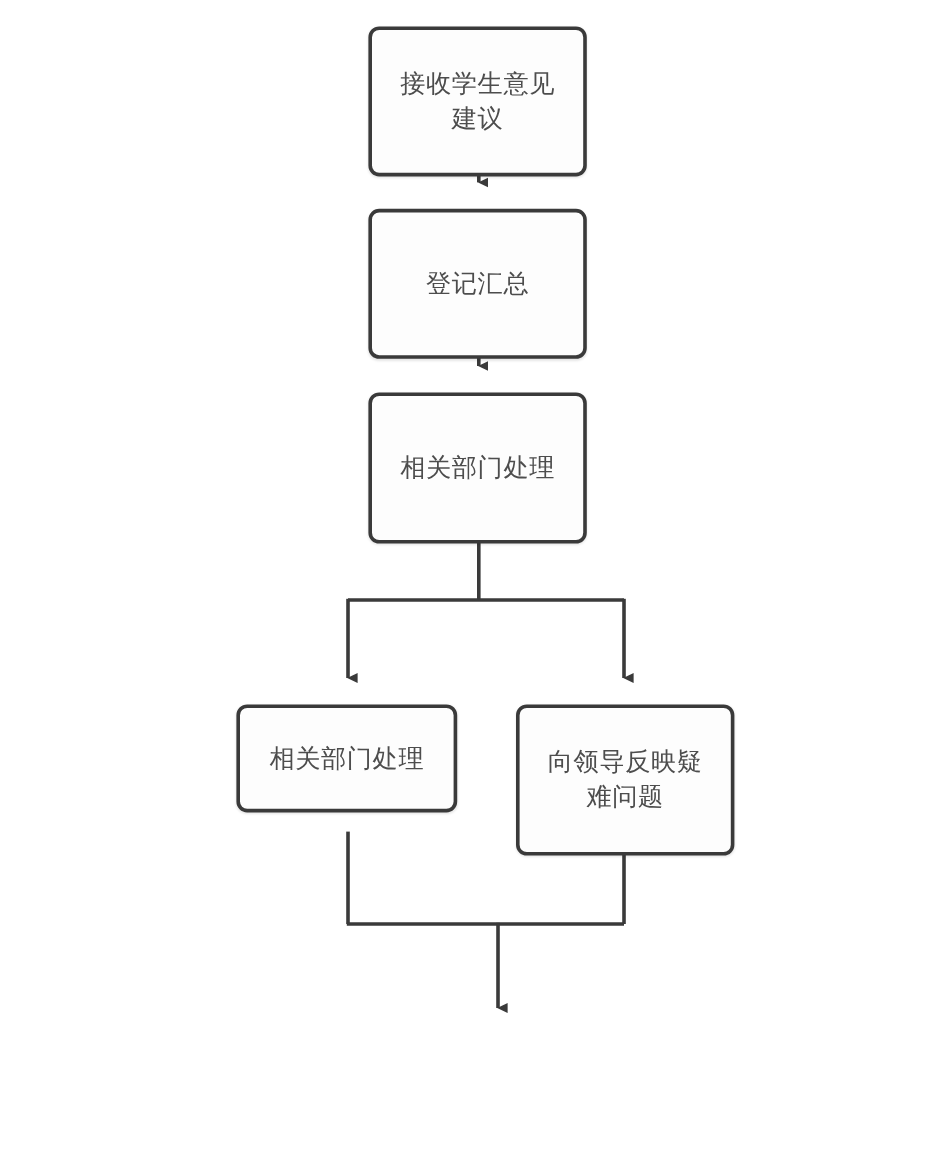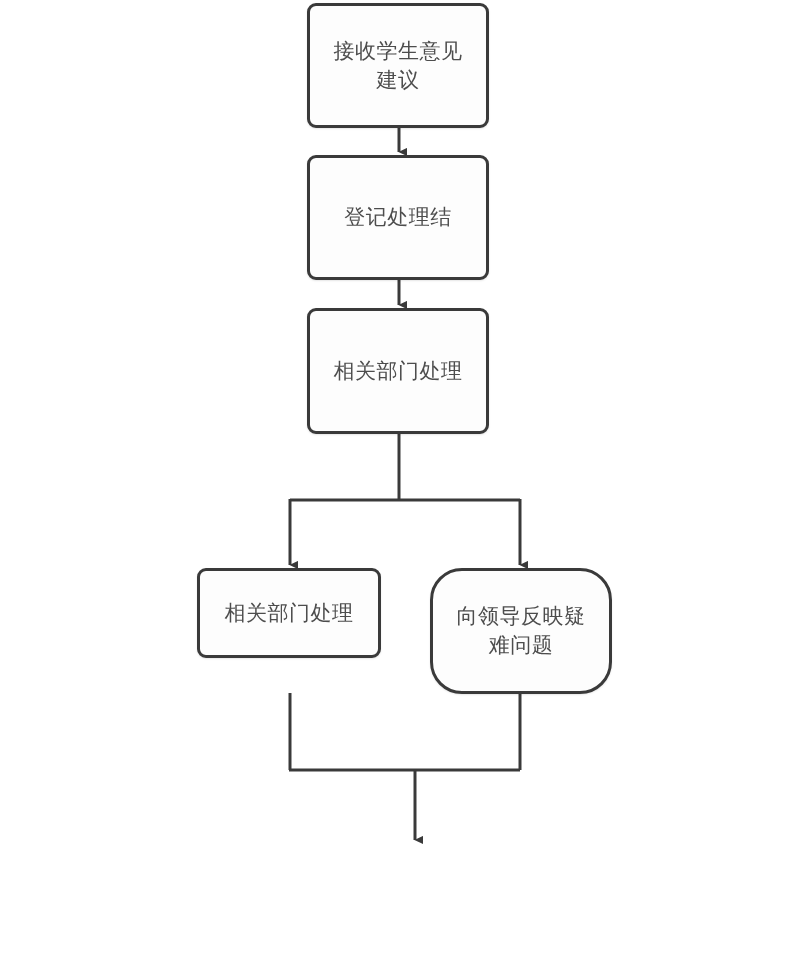--- a/index.html
+++ b/index.html
@@ -37,32 +37,33 @@
     border-radius: 9px;
     display: flex;
     align-items: center;
     justify-content: center;
     text-align: center;
     color: #4d4d4d;
     font-size: 21px;
     line-height: 1.38;
     letter-spacing: 0.5px;
     box-shadow: 0 1px 2px rgba(0,0,0,0.10);
+    margin-top: 19px;
   }
   .node-label {
     display: block;
     padding: 0 10px;
     white-space: pre-line;
   }
   
   #node-receive      { left: 307px; top: 3px;   width: 182px; height: 125px; }
   #node-register     { left: 307px; top: 155px; width: 182px; height: 125px; }
   #node-forward      { left: 307px; top: 308px; width: 182px; height: 126px; }
   #node-dept-handle  { left: 197px; top: 568px; width: 184px; height: 90px; }
-  #node-report-lead  { left: 430px; top: 568px; width: 182px; height: 126px; border-radius: 32px; }
+  #node-report-lead  { left: 430px; top: 568px; width: 182px; height: 126px; }
   #node-record-feed  { left: 324px; top: 843px; width: 183px; height: 128px; }
 </style>
 </head>
 <body>
 
 <div id="flowchart-canvas">
 
   <svg class="edge-layer" width="789" height="977" viewBox="0 0 789 977" xmlns="http://www.w3.org/2000/svg">
     <defs>
       <marker id="arrowhead" markerWidth="9" markerHeight="9" refX="4.4" refY="8" orient="auto" markerUnits="userSpaceOnUse">
@@ -104,21 +105,21 @@
       <line x1="415" y1="769" x2="415" y2="840" stroke="#3a3a3a" stroke-width="3" marker-end="url(#arrowhead)"></line>
     </g>
   </svg>
 
   <div class="node" id="node-receive">
     <span class="node-label">接收学生意见
 建议</span>
   </div>
 
   <div class="node" id="node-register">
-    <span class="node-label">登记处理结</span>
+    <span class="node-label">登记汇总</span>
   </div>
 
   <div class="node" id="node-forward">
     <span class="node-label">相关部门处理</span>
   </div>
 
   <div class="node" id="node-dept-handle">
     <span class="node-label">相关部门处理</span>
   </div>
 

